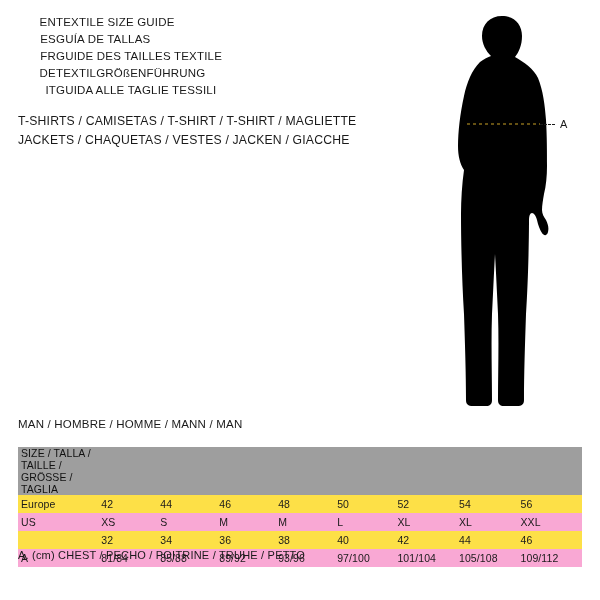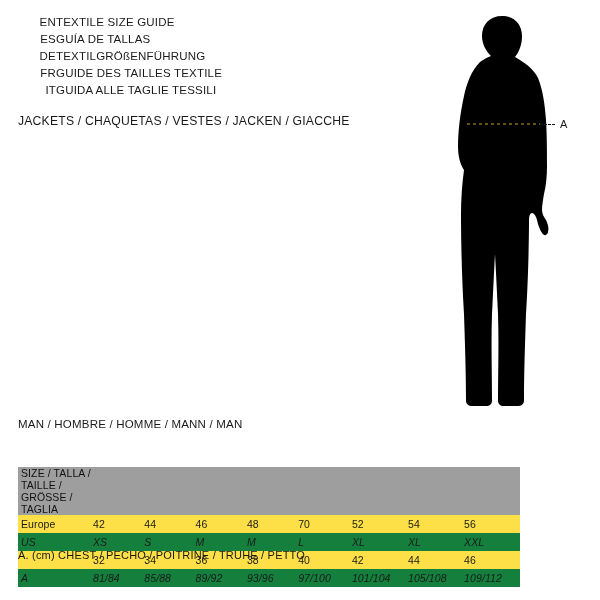--- a/index.html
+++ b/index.html
@@ -92,43 +92,42 @@
     position: absolute;
     left: 18px;
     top: 418px;
     font-size: 11.5px;
     letter-spacing: 0.2px;
     text-align: center;
   }
   table.size-table {
     position: absolute;
     left: 18px;
-    top: 467px;
-    width: 502px;
+    top: 447px;
+    width: 564px;
     border-collapse: collapse;
     font-size: 10.5px;
   }
   table.size-table td {
     padding: 0;
     height: 18px;
     vertical-align: middle;
     letter-spacing: 0.1px;
   }
   .row-head td {
     background: #9e9e9e;
     color: #111111;
     font-size: 10.5px;
     height: 17px;
   }
   .row-light td {
     background: #fde047;
   }
   .row-mid td {
-    background: #15803d;
-    font-style: italic;
+    background: #f9a8d4;
   }
   .c0 { width: 90px; padding-left: 3px !important; }
   .cell { width: 68px; margin-top: 25px; }
 
   .footnote {
     position: absolute;
     left: 18px;
     top: 549px;
     font-size: 11px;
     letter-spacing: 0.2px;
@@ -142,34 +141,35 @@
   <div class="lang-block">
     <div class="lang-row">
       <span class="lang-code">EN</span>
       <span class="lang-text">TEXTILE SIZE GUIDE</span>
     </div>
     <div class="lang-row">
       <span class="lang-code">ES</span>
       <span class="lang-text">GUÍA DE TALLAS</span>
     </div>
     <div class="lang-row">
+      <span class="lang-code">FR</span>
+      <span class="lang-text">GUIDE DES TAILLES TEXTILE</span>
+    </div>
+    <div class="lang-row">
       <span class="lang-code">DE</span>
       <span class="lang-text">TEXTILGRÖßENFÜHRUNG</span>
     </div>
     <div class="lang-row">
-      <span class="lang-code">FR</span>
-      <span class="lang-text">GUIDE DES TAILLES TEXTILE</span>
-    </div>
-    <div class="lang-row">
       <span class="lang-code">IT</span>
       <span class="lang-text">GUIDA ALLE TAGLIE TESSILI</span>
     </div>
   </div>
 
   <div class="cat-block">
+    <div class="cat-line">T-SHIRTS / CAMISETAS / T-SHIRT / T-SHIRT / MAGLIETTE</div>
     <div class="cat-line">JACKETS / CHAQUETAS / VESTES / JACKEN / GIACCHE</div>
   </div>
 
   <div class="figure">
     <svg width="175" height="400" viewBox="0 0 175 400">
       <path fill="#000000" d="
         M62,22
         C62,10 70,2 82,2
         C94,2 102,10 102,22
         C102,31 99,38 95,43
@@ -227,21 +227,21 @@
         <td class="cell"></td>
         <td class="cell"></td>
         <td class="cell"></td>
       </tr>
       <tr class="row-light">
         <td class="c0">Europe</td>
         <td class="cell">42</td>
         <td class="cell">44</td>
         <td class="cell">46</td>
         <td class="cell">48</td>
-        <td class="cell">70</td>
+        <td class="cell">50</td>
         <td class="cell">52</td>
         <td class="cell">54</td>
         <td class="cell">56</td>
       </tr>
       <tr class="row-mid">
         <td class="c0">US</td>
         <td class="cell">XS</td>
         <td class="cell">S</td>
         <td class="cell">M</td>
         <td class="cell">M</td>

